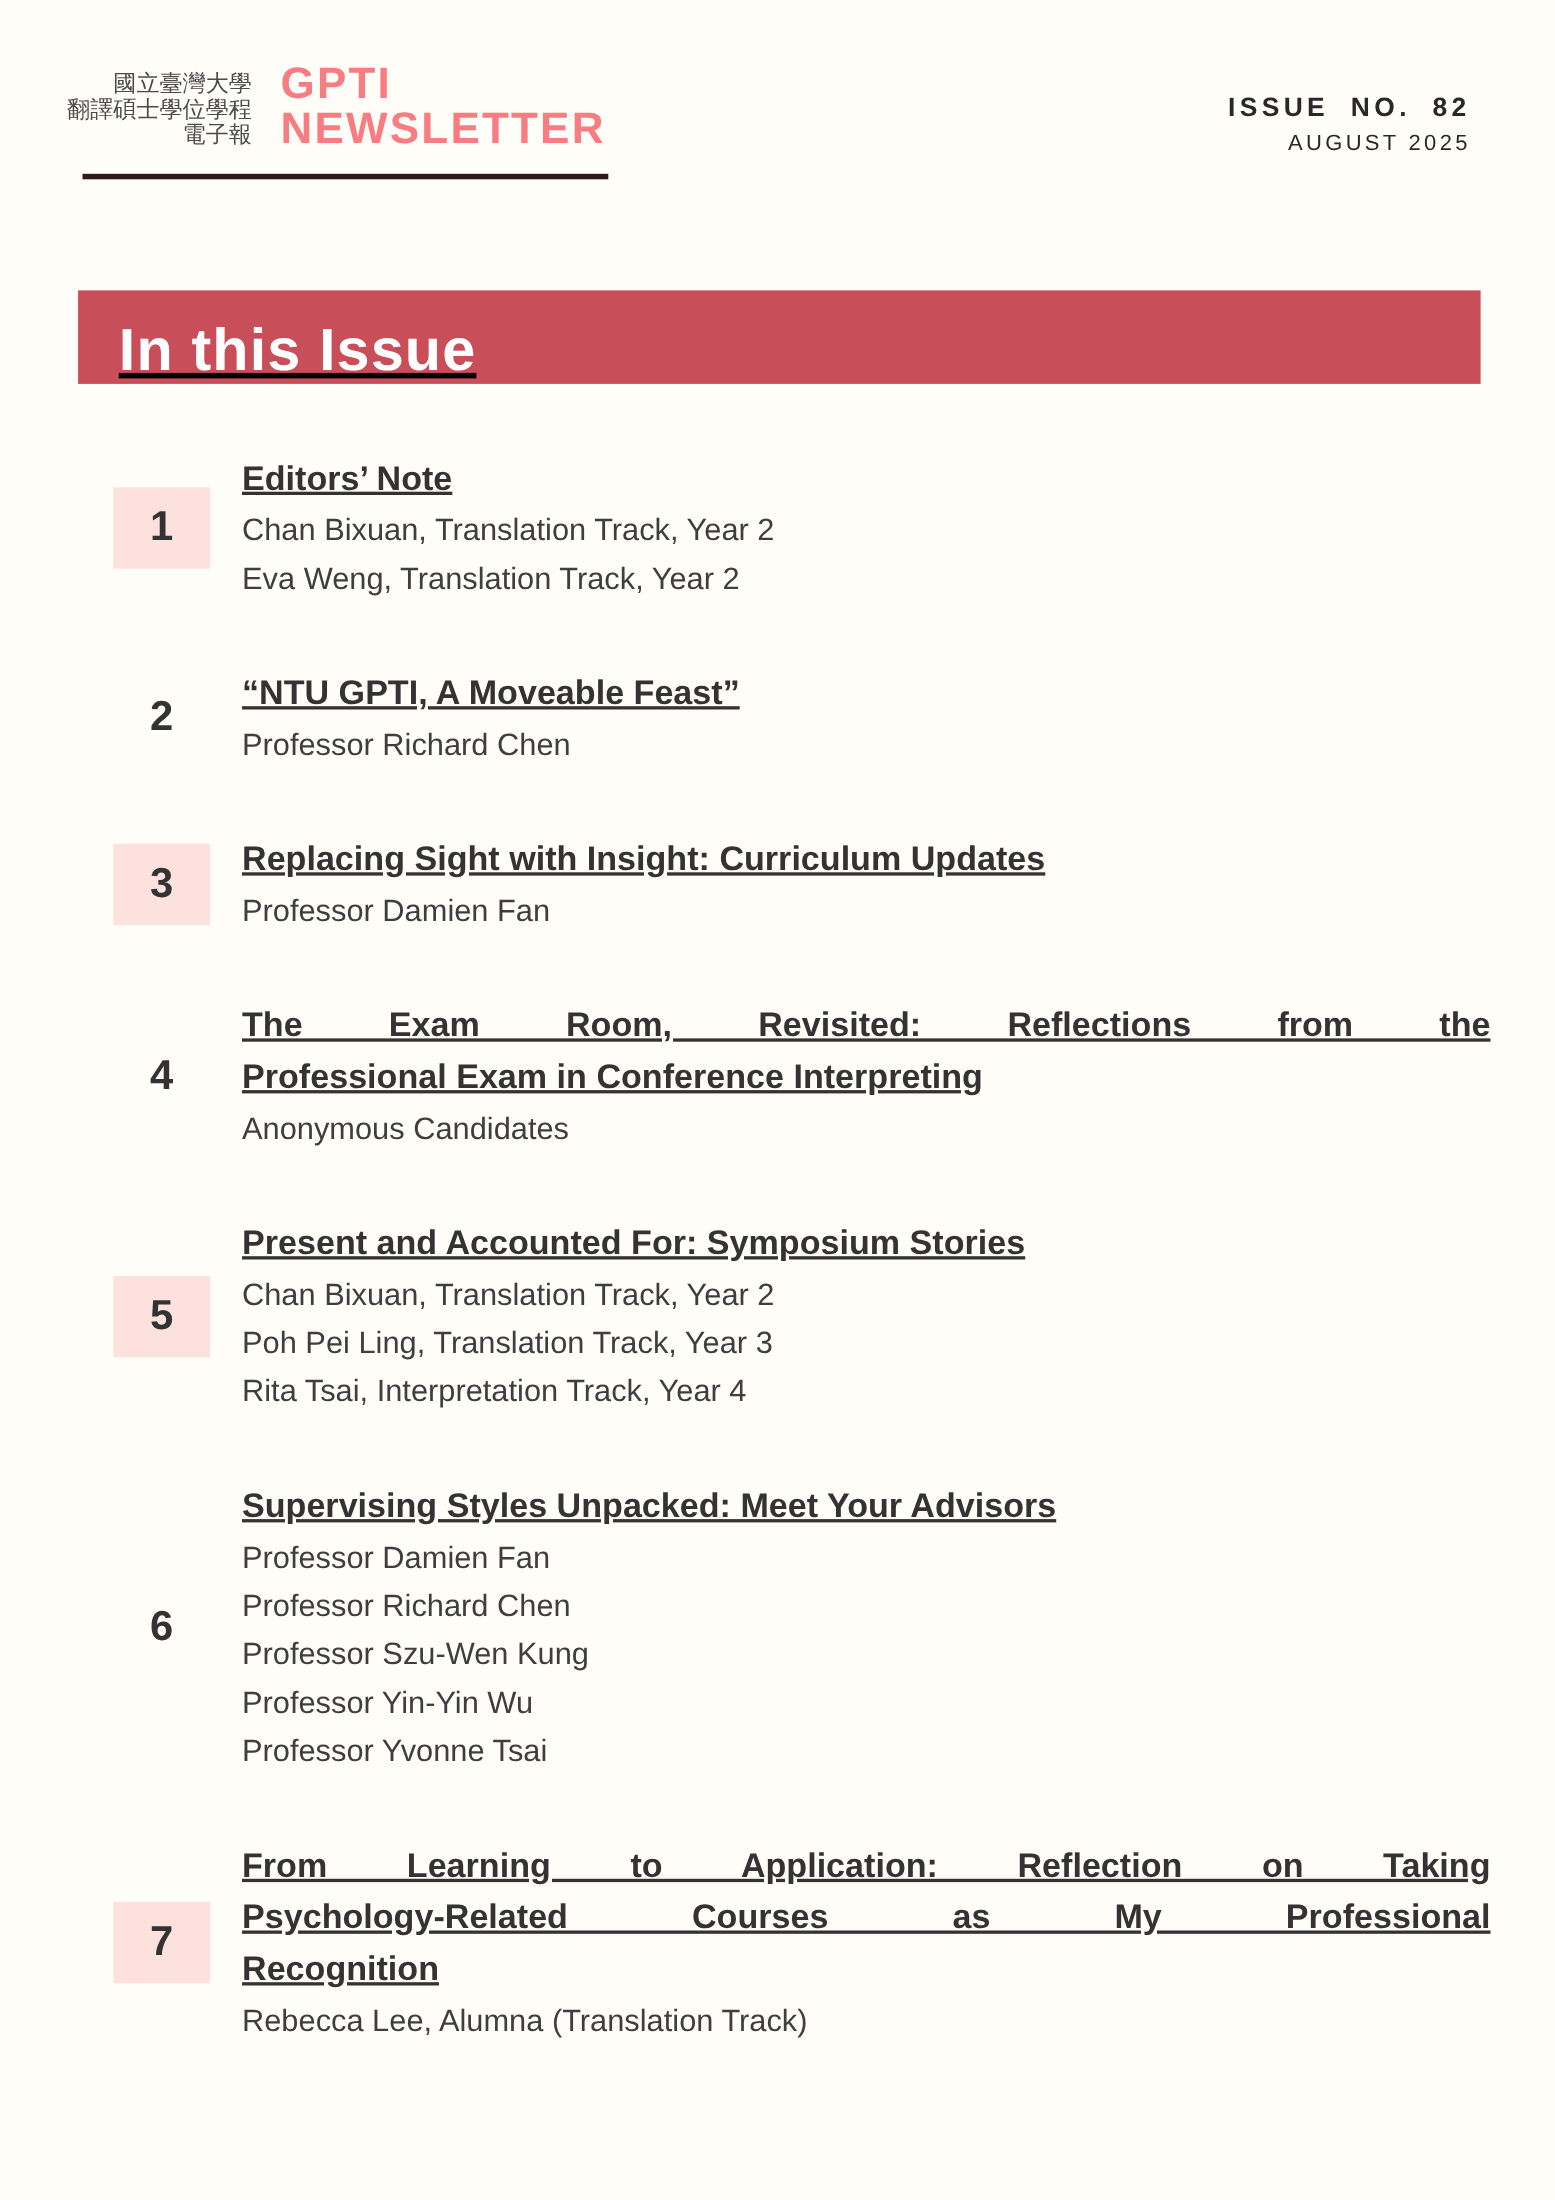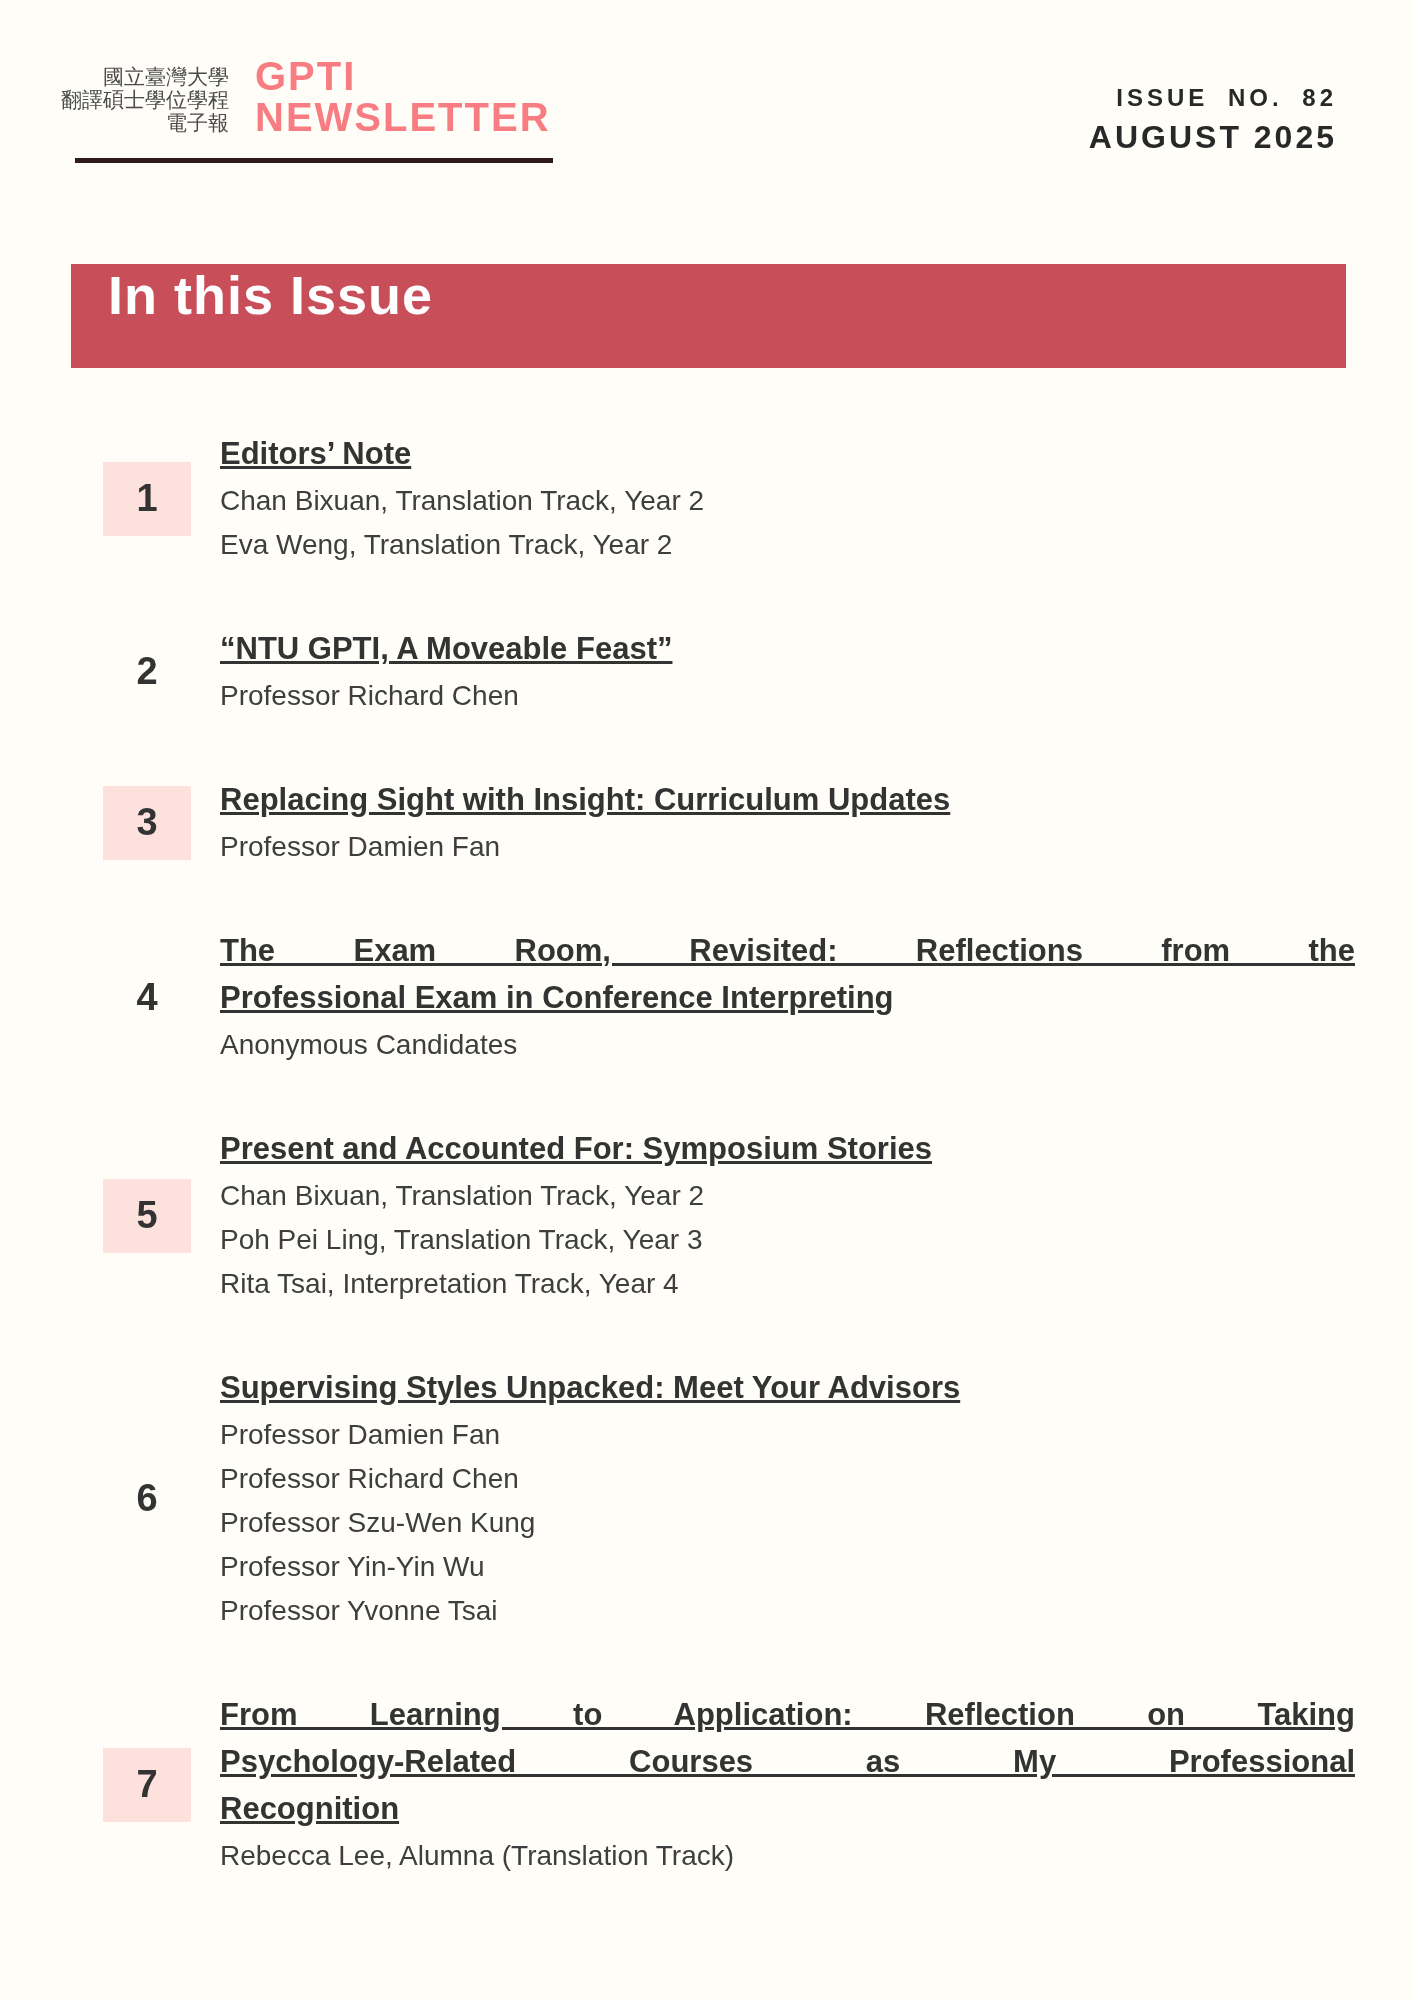--- a/index.html
+++ b/index.html
@@ -61,34 +61,35 @@
     color: #282828;
   }
   .issue-number {
     font-size: 24px;
     letter-spacing: 4px;
     word-spacing: 9px;
     font-weight: 700;
   }
   .issue-date {
     margin-top: 7px;
-    font-size: 32px;
+    font-size: 20px;
     letter-spacing: 3px;
-    font-weight: 700;
+    font-weight: 400;
   }
 
   
   .banner {
     margin: 0 68px 0 71px;
-    height: 104px;
+    height: 85px;
     background: var(--banner-red, #C84E5A);
     display: flex;
-    align-items: flex-start;
+    align-items: flex-end;
     padding-left: 37px;
     box-sizing: border-box;
+    text-decoration: underline;
   }
   .banner-title {
     margin: 0;
     color: #FFFFFF;
     font-size: 54px;
     font-weight: 700;
     letter-spacing: 1px;
   }
 
   

